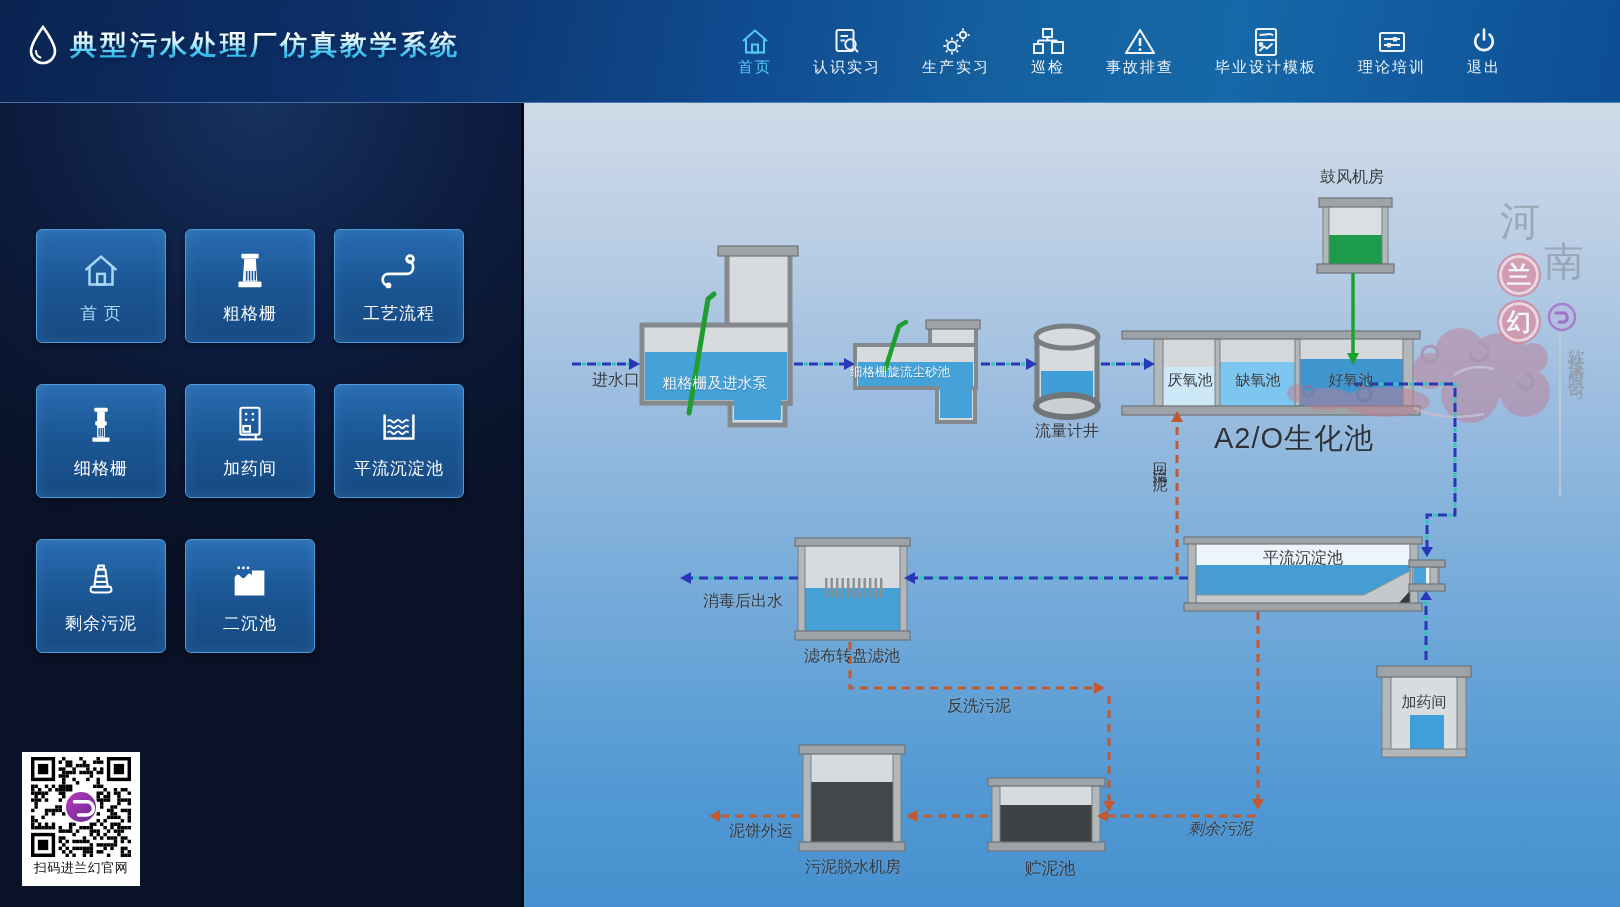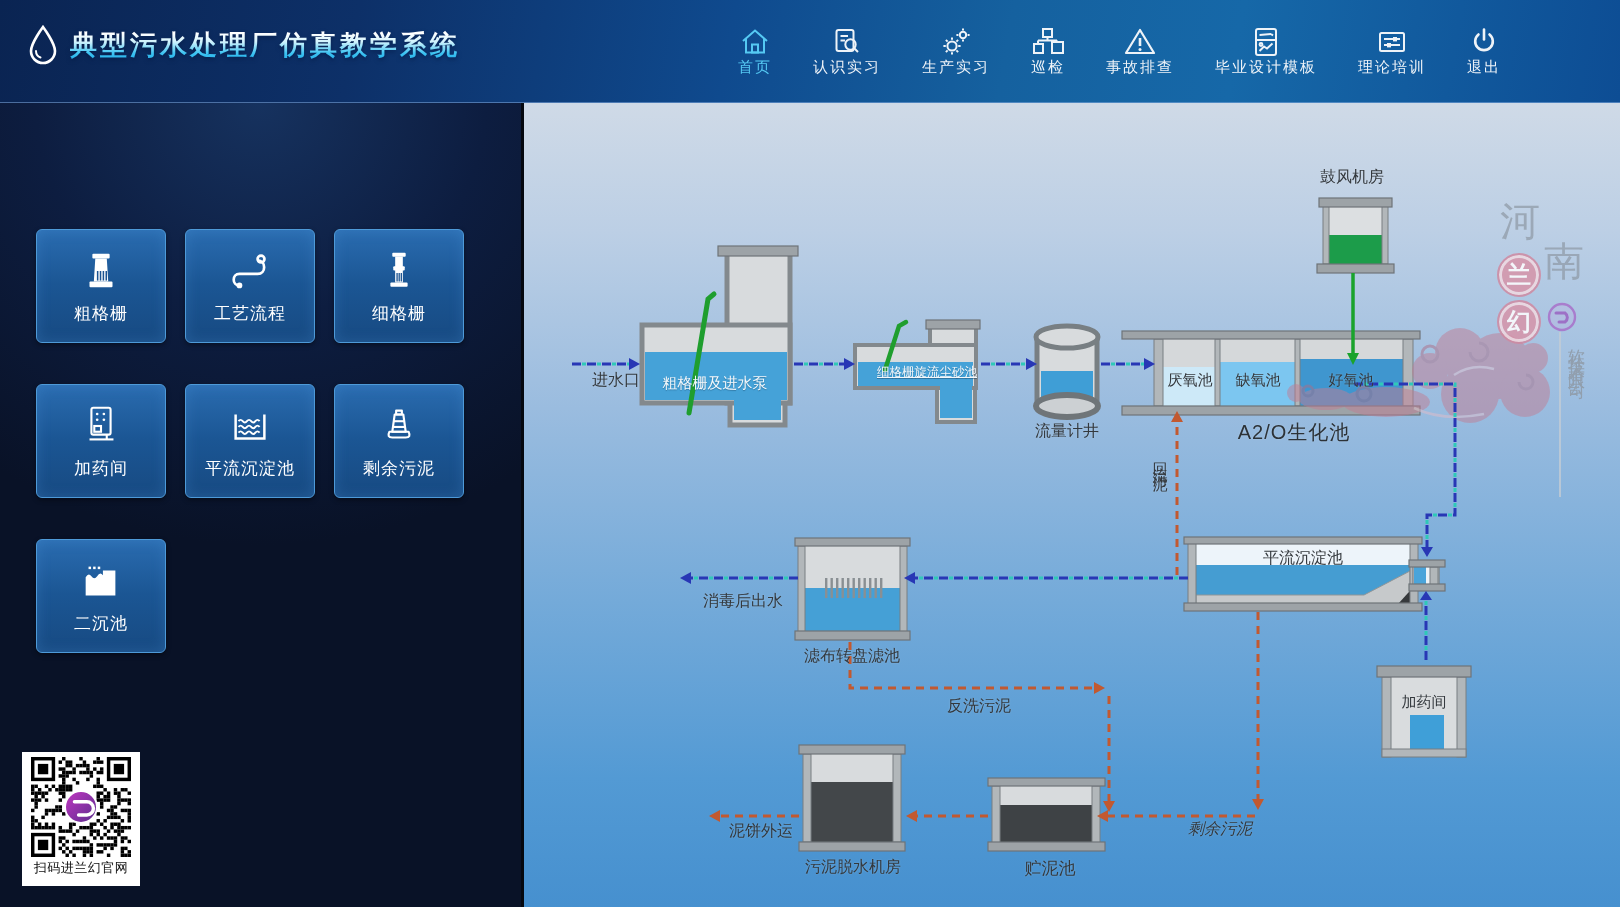--- a/index.html
+++ b/index.html
@@ -46,21 +46,21 @@
 
   
   .main{position:absolute;left:524px;top:103px;width:1096px;height:804px;
     background:linear-gradient(180deg,#cfdae7 0%,#bccfe5 16%,#9abcdf 38%,#74aad9 62%,#539ad4 84%,#4690cf 100%);}
   .diag{position:absolute;left:0;top:0;}
   .dlab{position:absolute;transform:translateX(-50%);font-size:16px;color:#33383d;
     white-space:nowrap;text-shadow:0 0 2px rgba(255,255,255,.25);}
   .dlab.w{color:#f4f8fb;text-shadow:0 1px 1px rgba(20,60,90,.4);}
   .dlab.sm{font-size:12.5px;}
   .dlab.md{font-size:15px;}
-  .dlab.lg{font-size:20px;letter-spacing:1px;color:#2c3237;}
+  .dlab.lg{font-size:29px;letter-spacing:1px;color:#2c3237;}
   .dlab.vert{transform:none;writing-mode:vertical-rl;text-orientation:upright;letter-spacing:5px;font-size:15px;}
 
   
   .wm-char{position:absolute;font-family:"Liberation Serif","DejaVu Serif",serif;
     font-size:40px;color:#8f9aa6;opacity:.72;}
   .wm-seal{position:absolute;width:44px;height:44px;border-radius:50%;background:#d794a9;
     border:2px solid #cf8aa2;box-shadow:inset 0 0 0 3px rgba(255,255,255,.65);opacity:.85;
     display:flex;align-items:center;justify-content:center;color:#fff;font-size:24px;
     font-family:"Liberation Serif","DejaVu Serif",serif;font-weight:bold;}
   .wm-line{position:absolute;width:2px;background:#c3ccd4;opacity:.8;}
@@ -199,20 +199,30 @@
           </svg>
         </span>
         <span class="lbl">退出</span>
       </div>
     </div>
   </div>
 
   <div class="sidebar">
     <div class="btn-grid">
 
+      <div class="side-btn active">
+        <span>
+          <svg width="46" height="46" viewBox="0 0 48 48" stroke="currentColor" fill="none" stroke-width="2.6">
+            <path d="M8,23 L24,9 L40,23"></path>
+              <polyline points="12,19.5 12,38 36,38 36,19.5"></polyline>
+              <rect x="20" y="27" width="8" height="11"></rect>
+          </svg>
+        </span>
+        <span class="lbl">首 页</span>
+      </div>
 
       <div class="side-btn">
         <span>
           <svg width="46" height="46" viewBox="0 0 48 48">
             <rect x="15" y="6" width="18" height="5" rx="1" fill="currentColor"></rect>
             <path d="M18,11 h12 l1.5,24 h-15 Z" fill="currentColor"></path>
             <rect x="12" y="35" width="24" height="6" rx="1" fill="currentColor"></rect>
             <g stroke="#1b5492" stroke-width="1.6">
               <line x1="20.5" y1="24" x2="20.5" y2="34"></line>
                 <line x1="23.5" y1="24" x2="23.5" y2="34"></line>
@@ -776,21 +786,21 @@
         <path class="po" d="M464,713 H393"></path>
         <polygon class="ah-o" points="393,707 393,719 382,713"></polygon>
 
         <path class="po" d="M275,713 H196"></path>
         <polygon class="ah-o" points="196,707 196,719 185,713"></polygon>
       </g>
     </svg>
 
     <div class="dlab" style="left:92px;top:267px;">进水口</div>
     <div class="dlab w md" style="left:191px;top:271px;">粗格栅及进水泵</div>
-    <div class="dlab w sm" style="left:403px;top:261px;text-decoration:underline;">细格栅旋流尘砂池</div>
+    <div class="dlab w sm" style="left:376px;top:261px;">细格栅旋流尘砂池</div>
     <div class="dlab" style="left:543px;top:318px;">流量计井</div>
     <div class="dlab md" style="left:666px;top:268px;">厌氧池</div>
     <div class="dlab md" style="left:734px;top:268px;">缺氧池</div>
     <div class="dlab md" style="left:827px;top:268px;">好氧池</div>
     <div class="dlab lg" style="left:770px;top:316px;">A2/O生化池</div>
     <div class="dlab" style="left:828px;top:64px;">鼓风机房</div>
     <div class="dlab vert" style="left:626px;top:347px;">回流污泥</div>
     <div class="dlab" style="left:779px;top:445px;">平流沉淀池</div>
     <div class="dlab md" style="left:900px;top:590px;">加药间</div>
     <div class="dlab" style="left:219px;top:488px;">消毒后出水</div>

